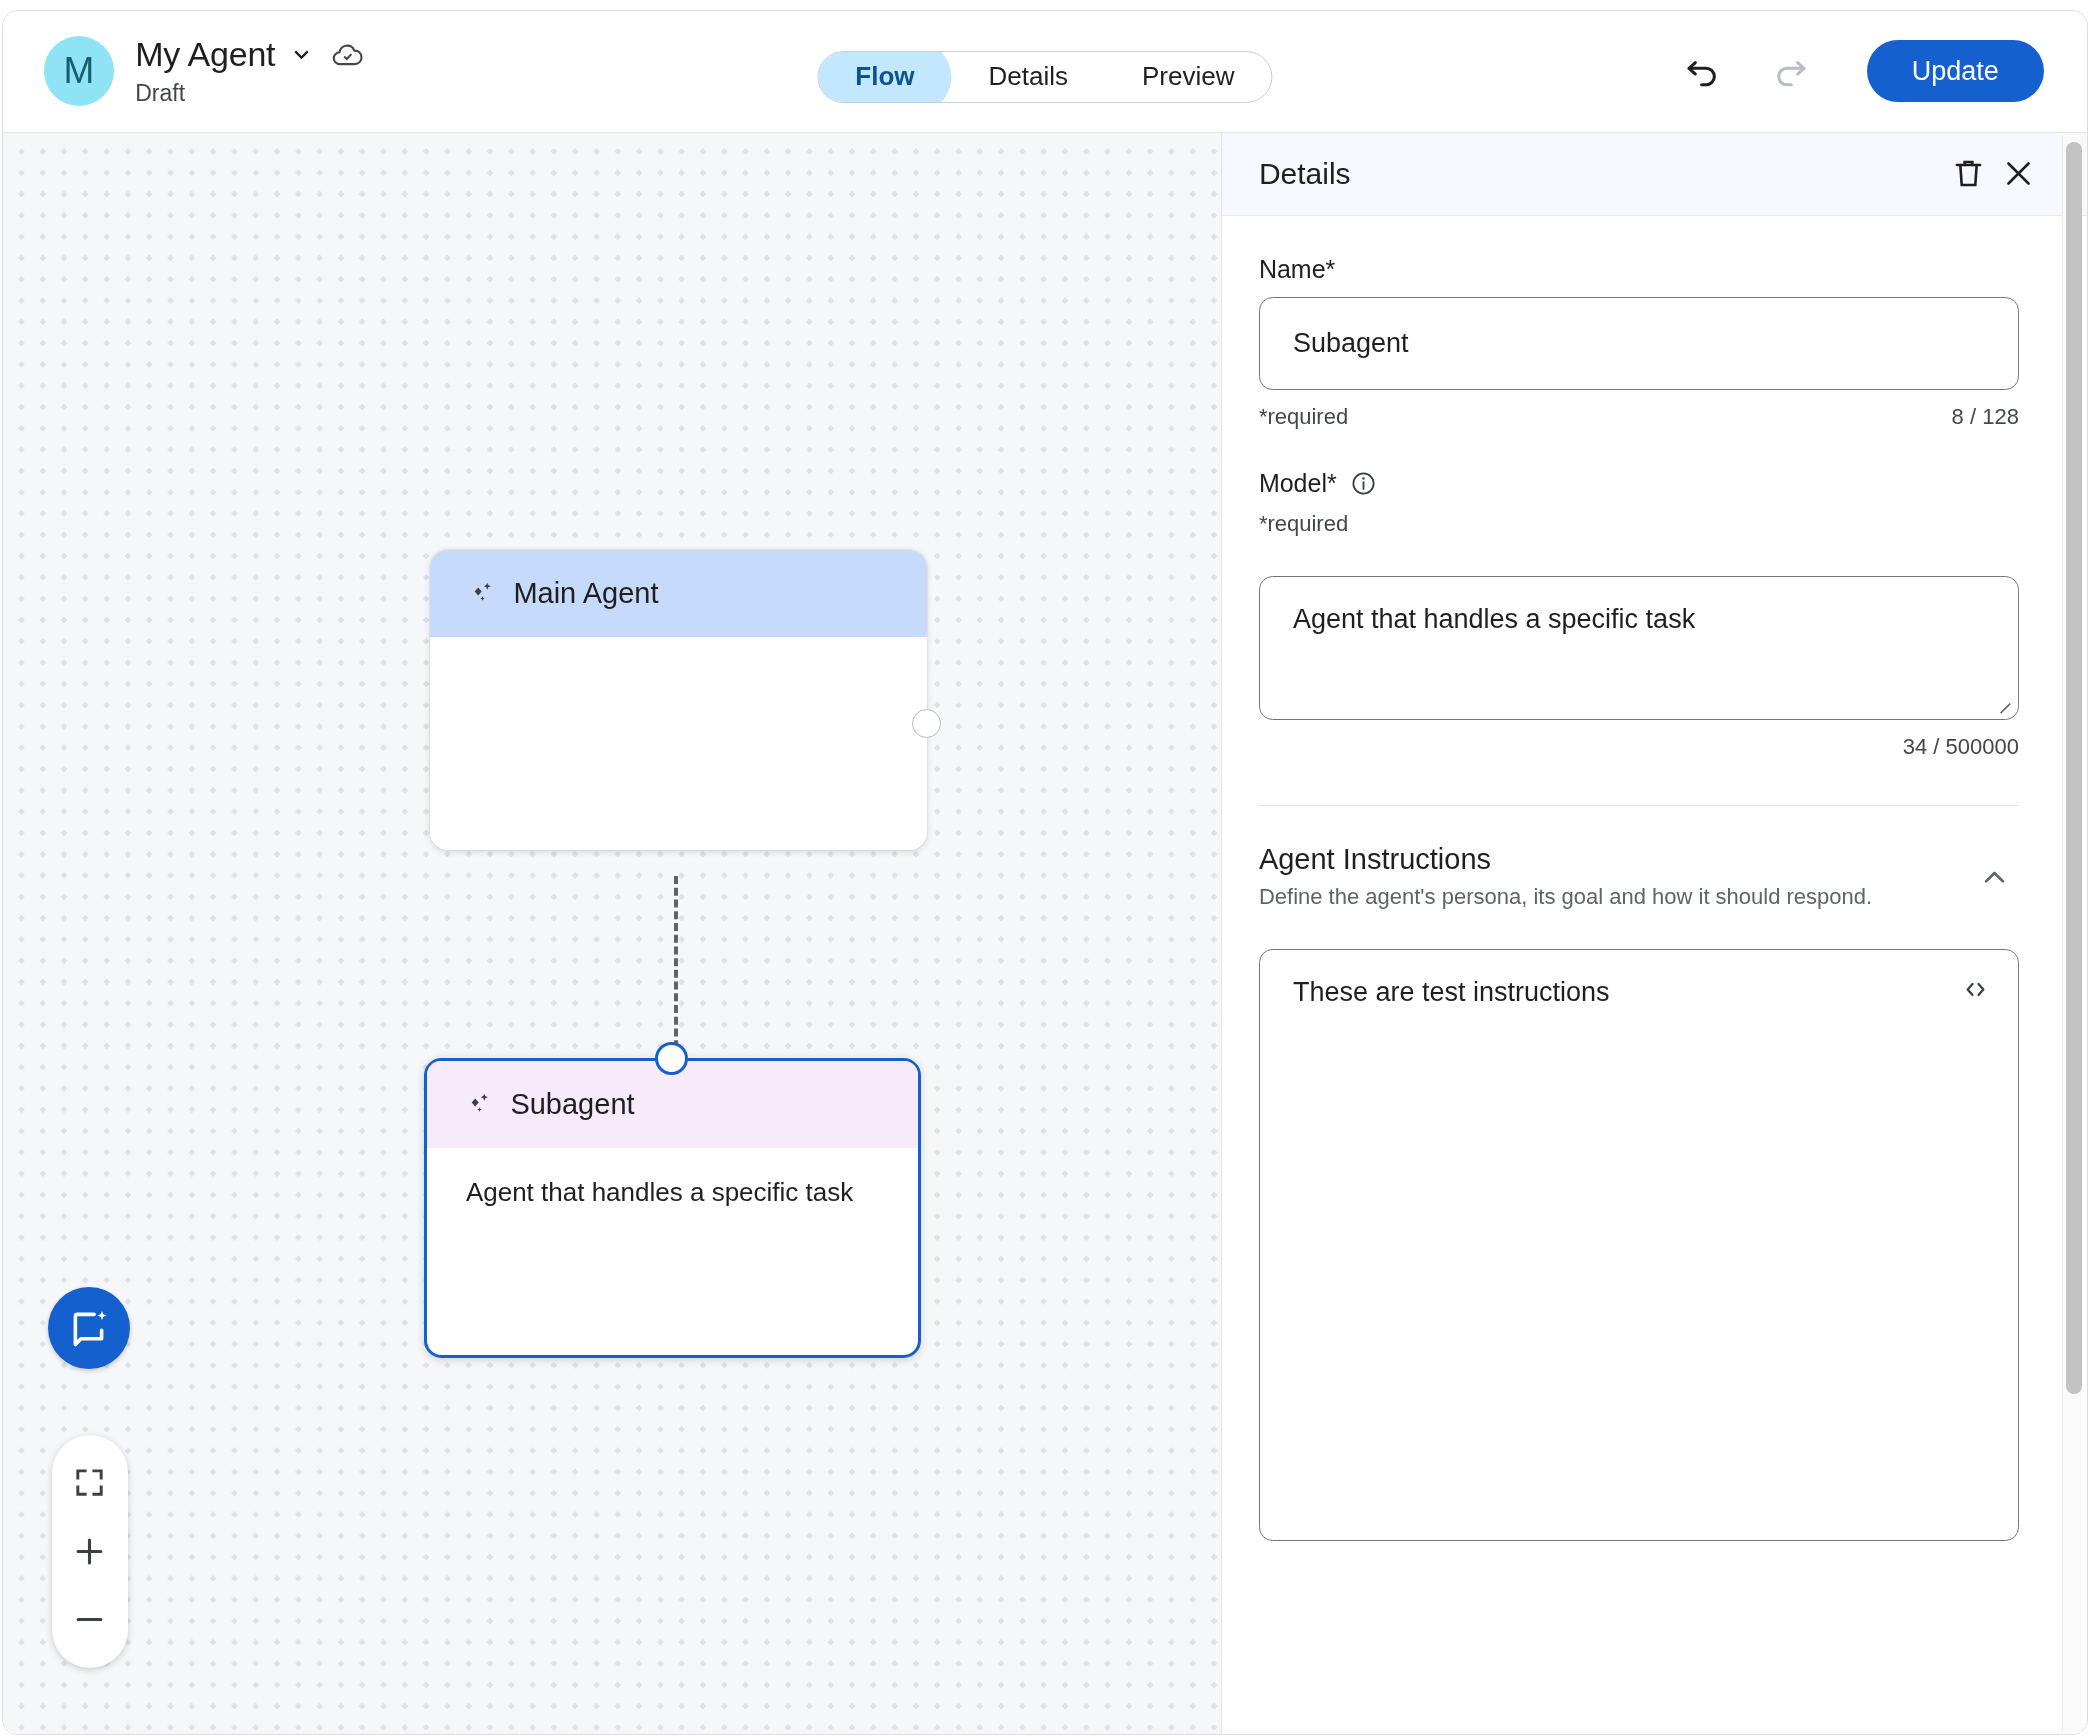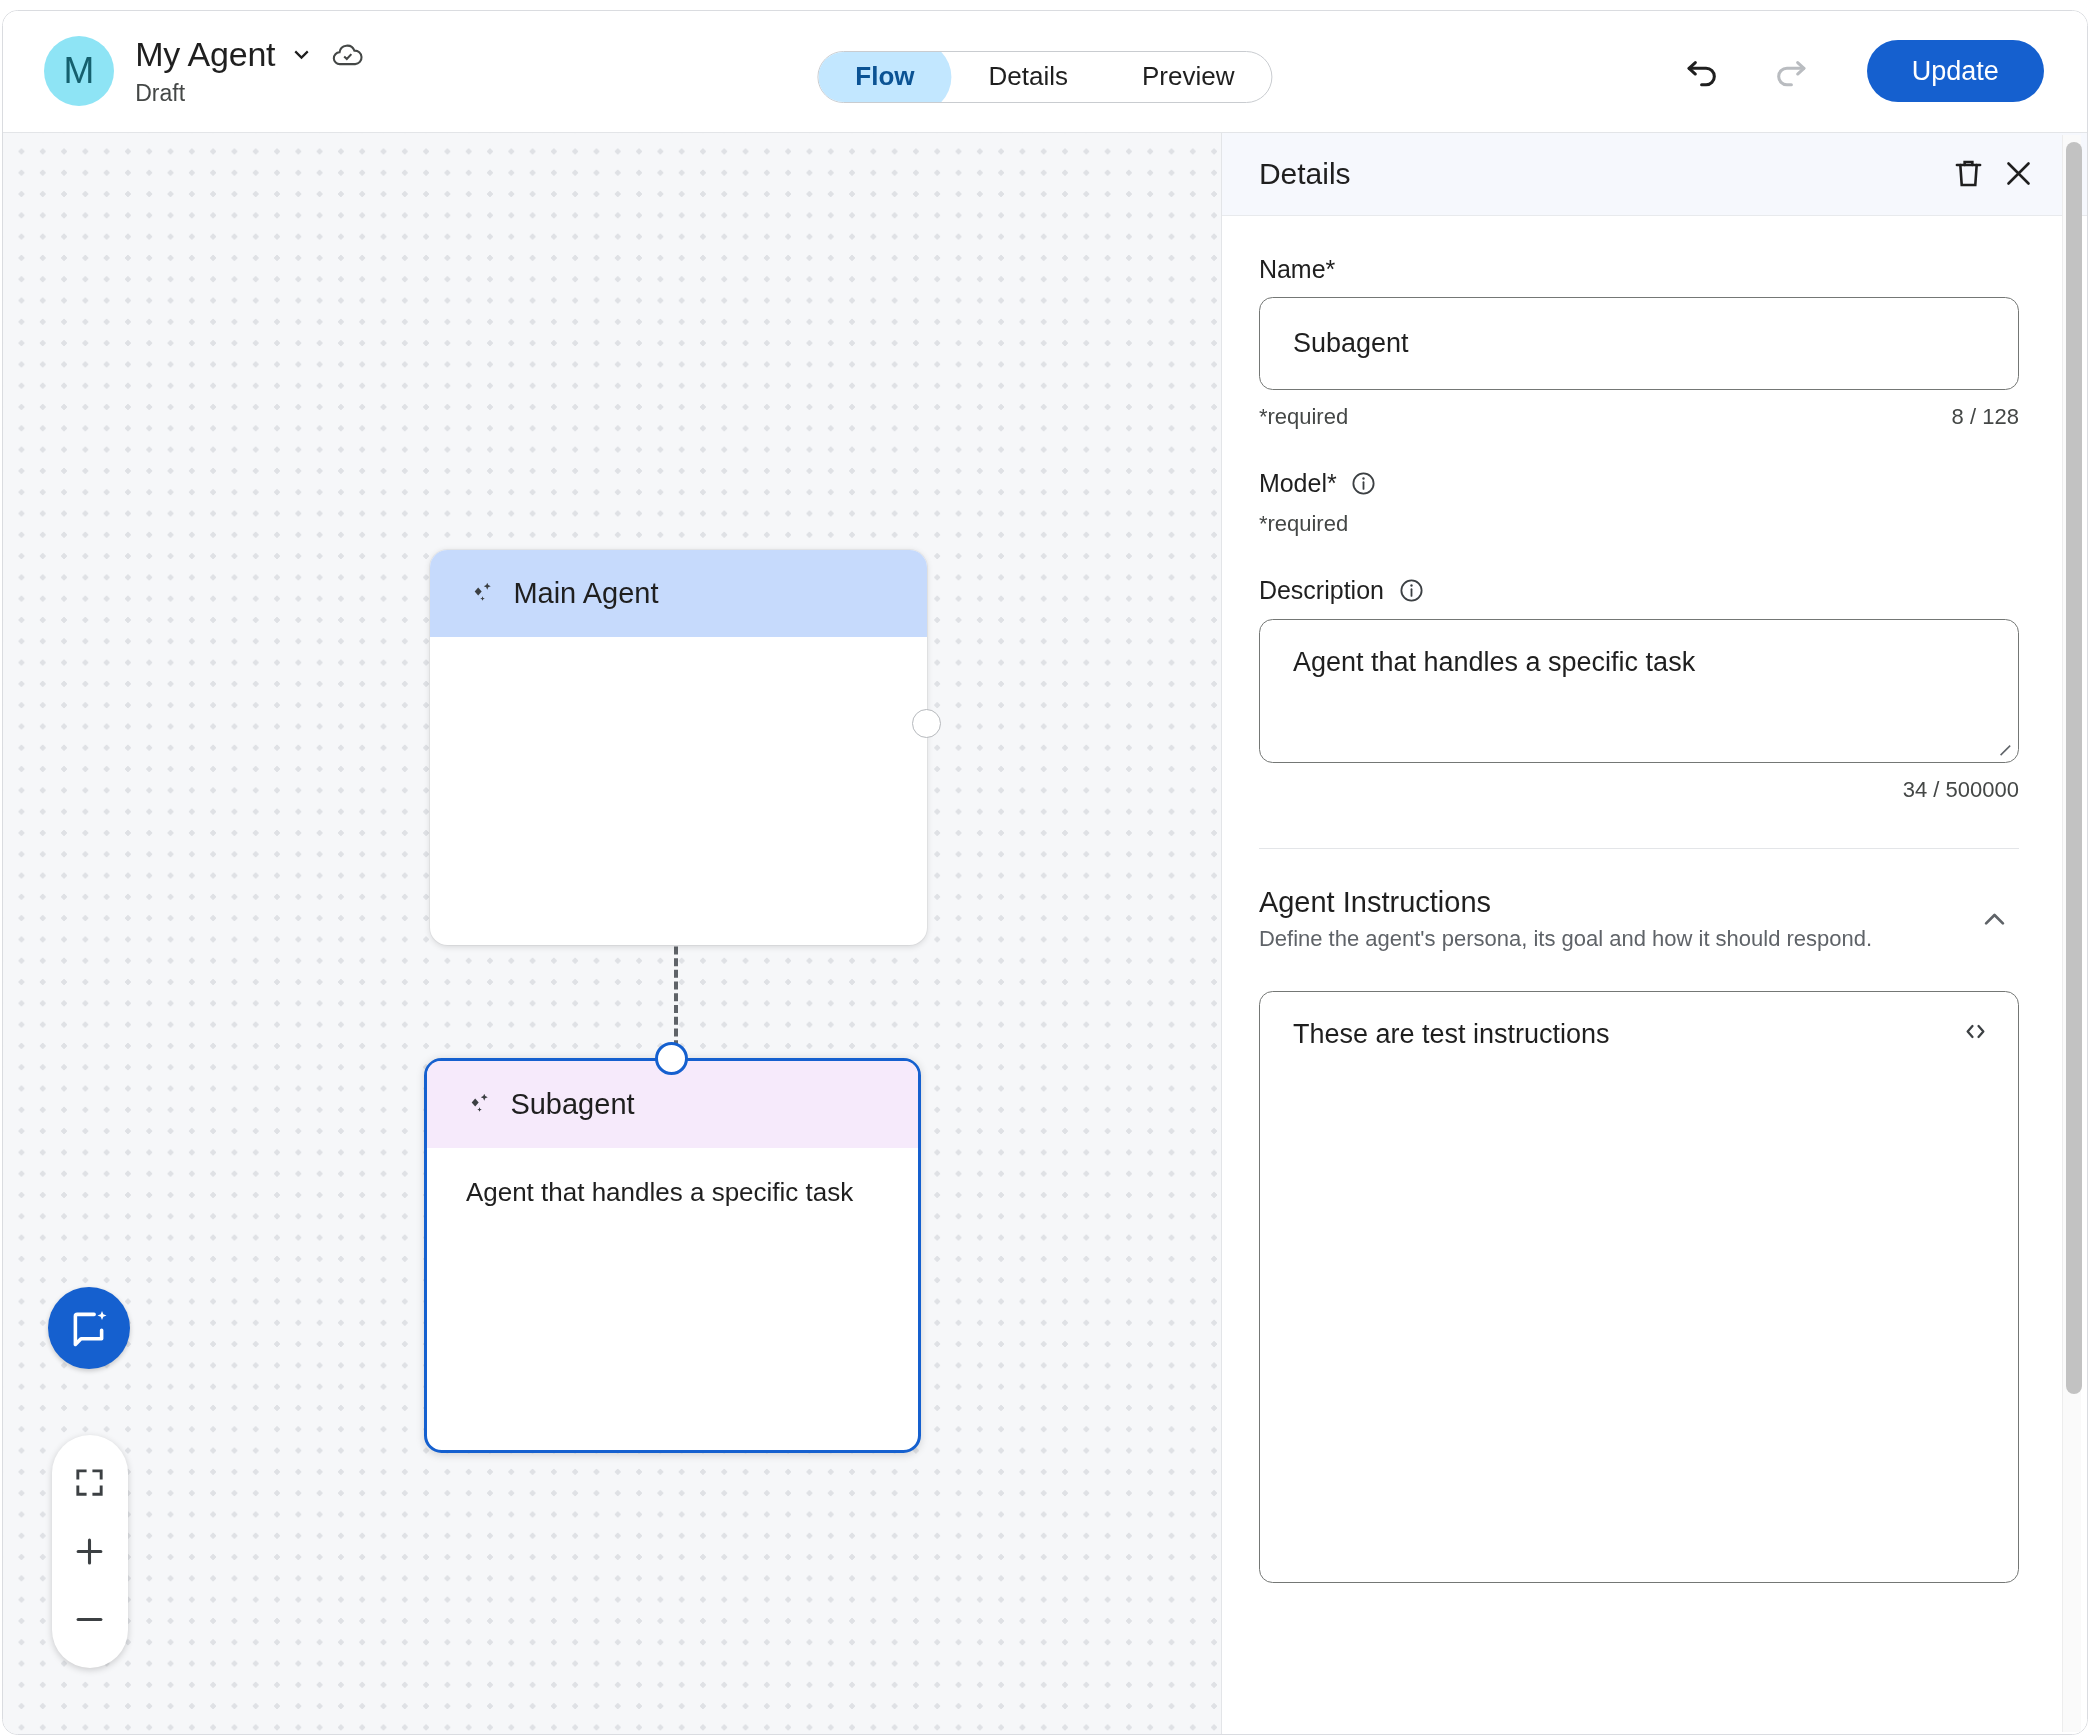--- a/index.html
+++ b/index.html
@@ -130,21 +130,21 @@
     background-color: #f6f7f9;
     background-image: radial-gradient(circle, #dfe1e5 2.5px, transparent 2.6px);
     background-size: 21.3px 21.3px;
     background-position: 7.8px 7.8px;
     overflow: hidden;
   }
 
   .node {
     position: absolute;
     width: 497px;
-    height: 395px;
+    height: 300px;
     background: #ffffff;
     border-radius: 17.5px;
     box-shadow: 0 1.9px 6.8px rgba(0,0,0,0.13), 0 0 0 1px rgba(0,0,0,0.04);
     overflow: visible;
   }
   .node-inner {
     width: 100%; height: 100%;
     border-radius: 17.5px;
     overflow: hidden;
   }
@@ -497,30 +497,20 @@
                   <circle cx="12" cy="7.6" r="1.05" fill="#3c4043" stroke="none"></circle>
               </svg>
             </span>
           </div>
           <div class="helper-row">
             <span>*required</span>
           </div>
         </div>
 
         <div class="field">
-          <div class="field-label-row">
-            <span class="field-label">Description</span>
-            <span>
-              <svg class="info-icon" viewBox="0 0 24 24" fill="none" stroke="#3c4043" stroke-width="1.6">
-                <circle cx="12" cy="12" r="9"></circle>
-                  <path d="M12 10.8v6" stroke-linecap="round"></path>
-                  <circle cx="12" cy="7.6" r="1.05" fill="#3c4043" stroke="none"></circle>
-              </svg>
-            </span>
-          </div>
           <div class="textarea-box ta-desc">
             <span>Agent that handles a specific task</span>
             <svg class="resize-grip" viewBox="0 0 24 24" fill="none" stroke="#5f6368" stroke-width="1.6">
               <path d="M20 10L10 20"></path>
             </svg>
           </div>
           <div class="helper-row">
             <span></span>
             <span>34 / 500000</span>
           </div>

